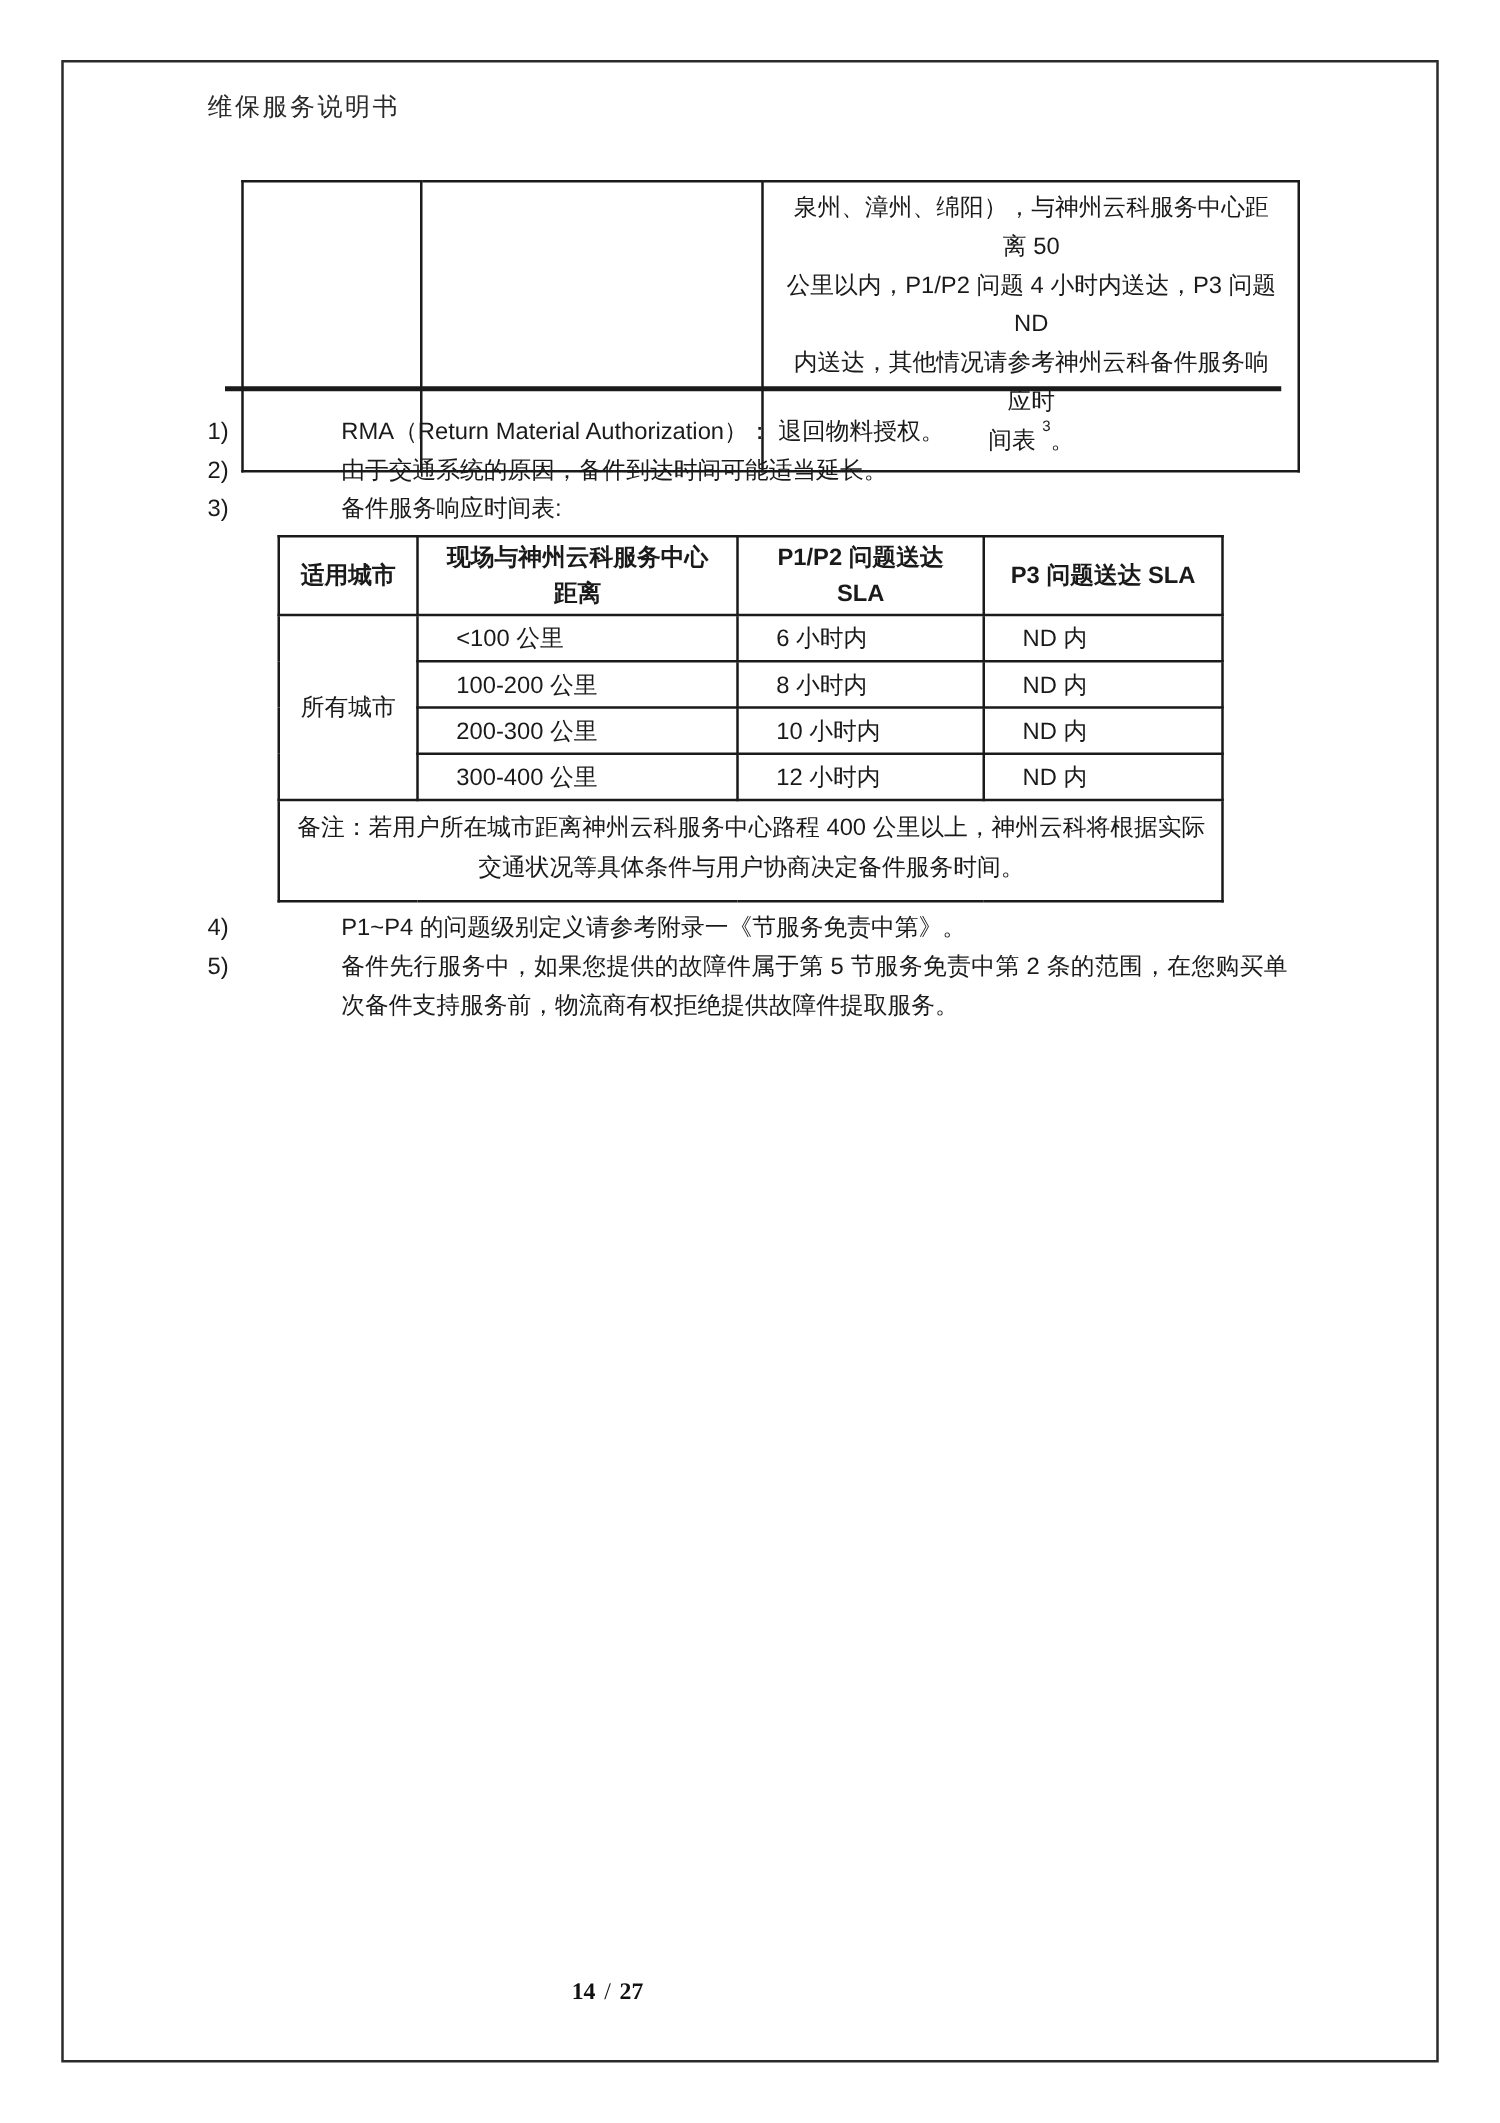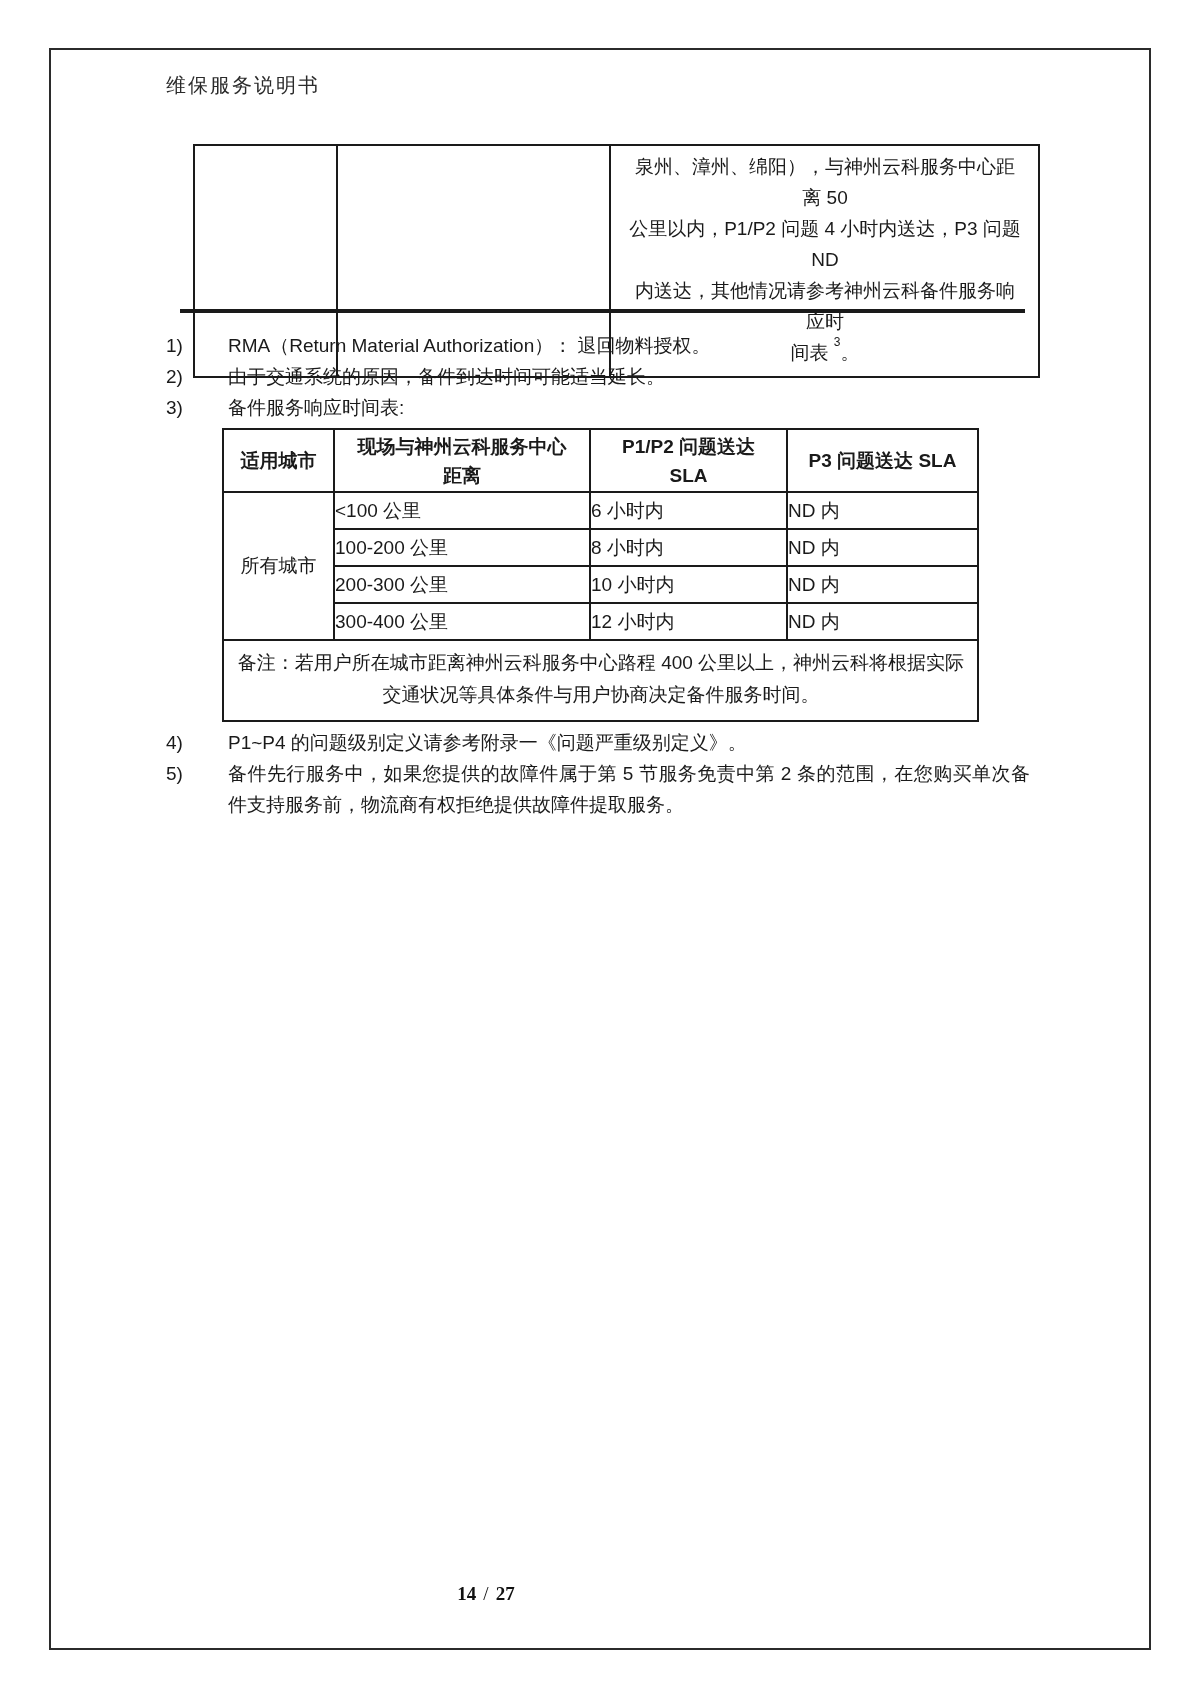--- a/index.html
+++ b/index.html
@@ -38,32 +38,32 @@
   .t1 sup { font-size: 12px; line-height: 0; position: relative; top: -6px; }
   .rule {
     position: absolute; left: 180px; top: 309px;
     width: 845px; height: 4px; background: #1a1a1a;
   }
   
   .content { position: absolute; left: 166px; top: 330px; width: 864px; font-size: 19px; }
   .notice-label { font-weight: bold; line-height: 24px; margin-bottom: 12px; }
   .item { display: flex; line-height: 31px; }
   .item .num { flex: 0 0 62px; }
-  .item .txt { flex: 1; text-align: justify; }
+  .item .txt { flex: 1; text-align: justify; margin-left: 45px; }
   .t2wrap { margin: 5px 0 0 56px; }
   .t2 {
     width: 755px; border-collapse: collapse; table-layout: fixed;
     font-size: 19px;
   }
   .t2 th, .t2 td { border: 2px solid #1a1a1a; padding: 0; }
   .t2 th {
     font-weight: bold; text-align: center; vertical-align: middle;
     white-space: pre-line; height: 63px; line-height: 29px;
   }
-  .t2 td.data { height: 37px; padding-left: 0; text-align: left; vertical-align: middle; }
+  .t2 td.data { height: 37px; padding-left: 30px; text-align: left; vertical-align: middle; }
   .t2 td.scope { text-align: center; vertical-align: middle; }
   .t2 td.note-row { padding: 6px 12px 9px 13px; line-height: 32px; text-align: center; }
   .after-table { margin-top: 5px; }
   .closing { line-height: 31px; text-align: justify; }
   .footer {
     position: absolute; left: 0; top: 1583px; width: 972px;
     text-align: center;
     font-family: "Liberation Serif", "DejaVu Serif", serif;
     font-size: 19px; font-weight: bold; color: #111;
   }
@@ -152,21 +152,21 @@
       </tr>
       <tr>
         <td class="note-row" colspan="4">备注：若用户所在城市距离神州云科服务中心路程 400 公里以上，神州云科将根据实际交通状况等具体条件与用户协商决定备件服务时间。</td>
       </tr>
     </tbody>
       </table>
   </div>
 
   <div class="item after-table">
     <span class="num">4)</span>
-    <span class="txt">P1~P4 的问题级别定义请参考附录一《问题严重级别定义》。</span>
+    <span class="txt">P1~P4 的问题级别定义请参考附录一《节服务免责中第》。</span>
   </div>
   <div class="item">
     <span class="num">5)</span>
     <span class="txt">备件先行服务中，如果您提供的故障件属于第 5 节服务免责中第 2 条的范围，在您购买单次备件支持服务前，物流商有权拒绝提供故障件提取服务。</span>
   </div>
 
 
 </div>
 
 <div class="footer">

